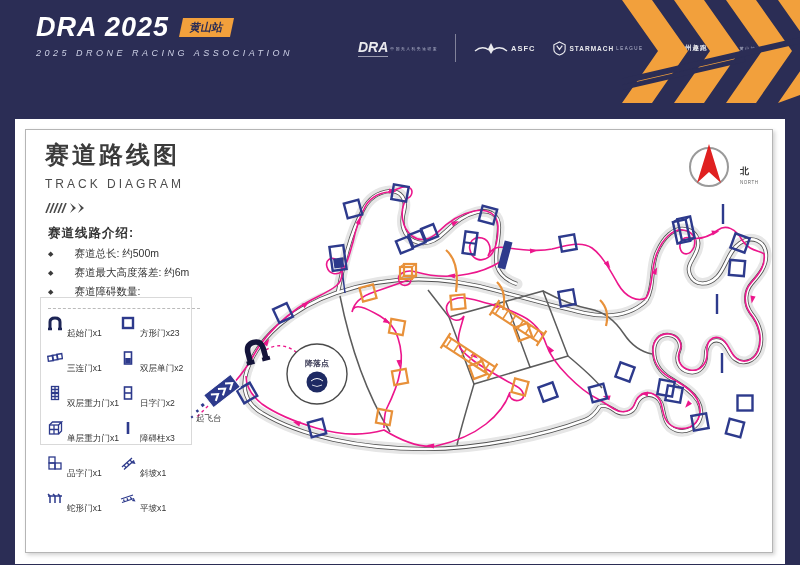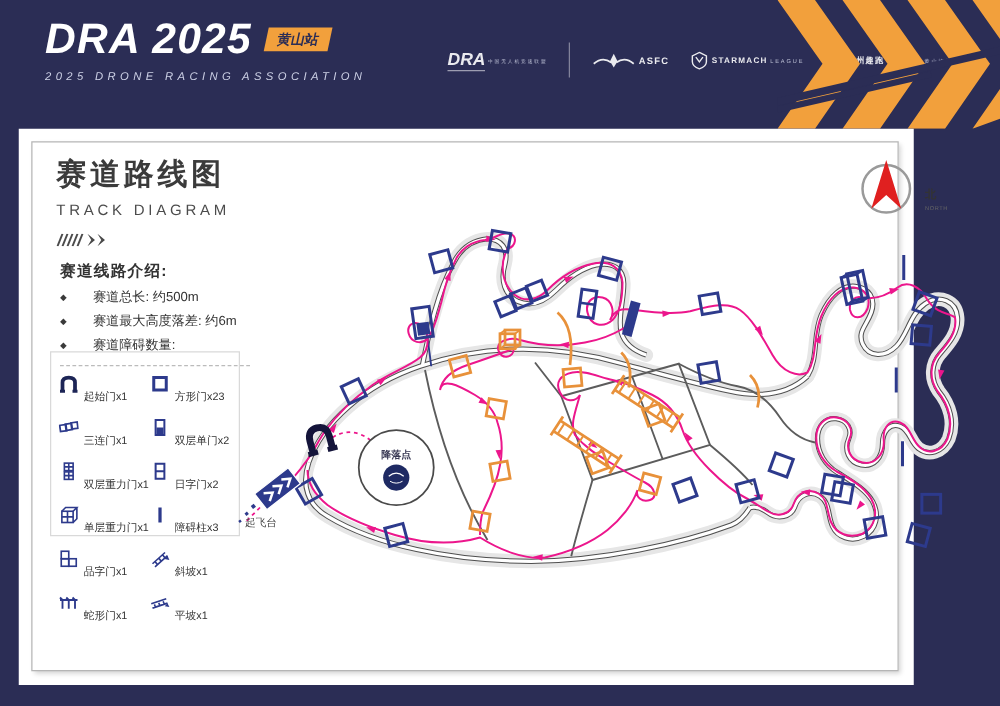--- a/index.html
+++ b/index.html
@@ -2,35 +2,35 @@
 <html><head>
 <meta charset="utf-8">
 <style>
   html,body{margin:0;padding:0;}
   body{width:800px;height:565px;position:relative;background:#2B2D55;
        font-family:"Liberation Sans","DejaVu Sans",sans-serif;overflow:hidden;}
   
   .header{position:absolute;left:0;top:0;width:800px;height:103px;}
   .brand{position:absolute;left:36px;top:12px;color:#fff;}
   .brand-row1{display:flex;align-items:center;}
-  .brand-title{font-size:34px;font-weight:bold;font-style:italic;letter-spacing:1px;}
+  .brand-title{font-size:27px;font-weight:bold;font-style:italic;letter-spacing:1px;}
   .station-badge{margin-left:12px;background:#F2A03C;color:#2B2D55;font-size:11px;
       font-weight:bold;padding:2px 9px;transform:skewX(-12deg);}
   .brand-cn{font-size:23px;font-weight:bold;font-style:italic;letter-spacing:2px;margin-top:2px;}
   .brand-en{font-size:9px;font-style:italic;letter-spacing:3.5px;color:#cdd1e6;margin-top:5px;}
   .partners{position:absolute;left:358px;top:34px;display:flex;align-items:center;gap:17px;
       color:#fff;opacity:.9;}
   .p-item{display:flex;flex-direction:row;align-items:center;gap:2px;justify-content:space-between;}
   .p-name{font-size:7.5px;font-weight:bold;letter-spacing:1px;}
   .p-sub{font-size:4.5px;letter-spacing:1.5px;color:#c9cde0;}
   .p-dra{font-size:14px;font-weight:bold;font-style:italic;border-bottom:1px solid #aab;padding-bottom:1px;}
   .p-div{width:1px;height:28px;background:rgba(255,255,255,.45);}
   .chevrons{position:absolute;right:0;top:0;}
   
-  .panel{position:absolute;left:15px;top:103px;width:716px;height:445px;background:#fff;}
+  .panel{position:absolute;left:15px;top:119px;width:770px;height:445px;background:#fff;}
   .inner-rect{position:absolute;left:10px;top:10px;right:12px;bottom:11px;
       border:1px solid #b5b5b5;box-shadow:2px 2px 4px rgba(0,0,0,.18);}
   .title-block{position:absolute;left:30px;top:20px;}
   .page-title{font-size:24px;font-weight:bold;color:#3b3b3b;letter-spacing:3px;margin:0;}
   .page-subtitle{font-size:12px;color:#4c4c4c;letter-spacing:3px;margin-top:6px;}
   .deco{position:absolute;left:30px;top:84px;}
   .intro{position:absolute;left:33px;top:106px;color:#333;}
   .intro-h{font-size:12.5px;font-weight:bold;letter-spacing:1px;}
   .bullet{font-size:10.5px;margin-top:5px;display:flex;align-items:center;gap:16px;}
   .bullet .dia{font-size:7px;margin-right:5px;color:#3a3a3a;}

